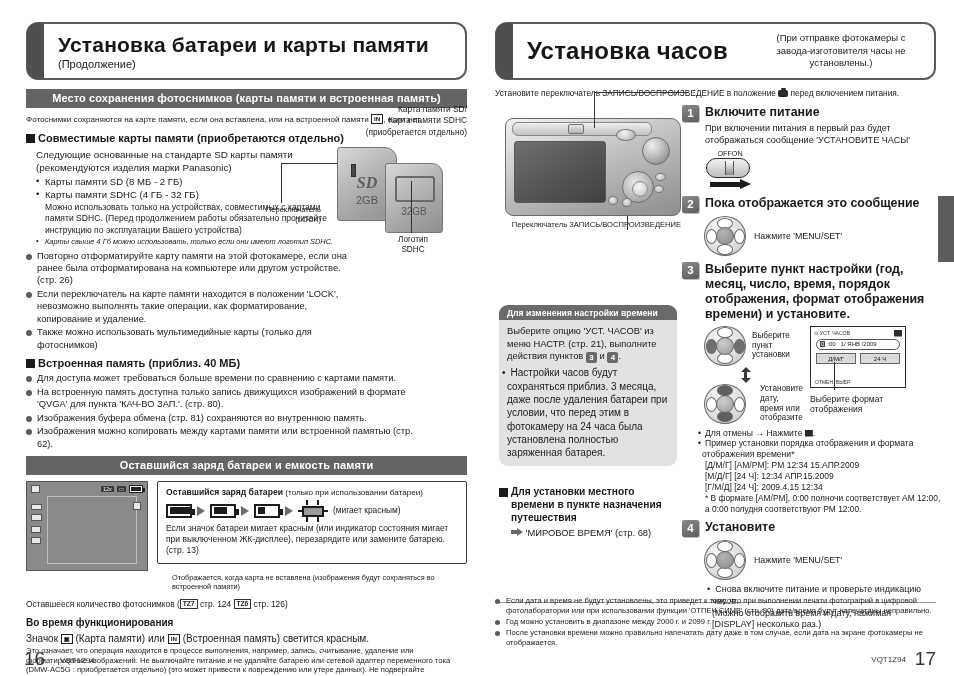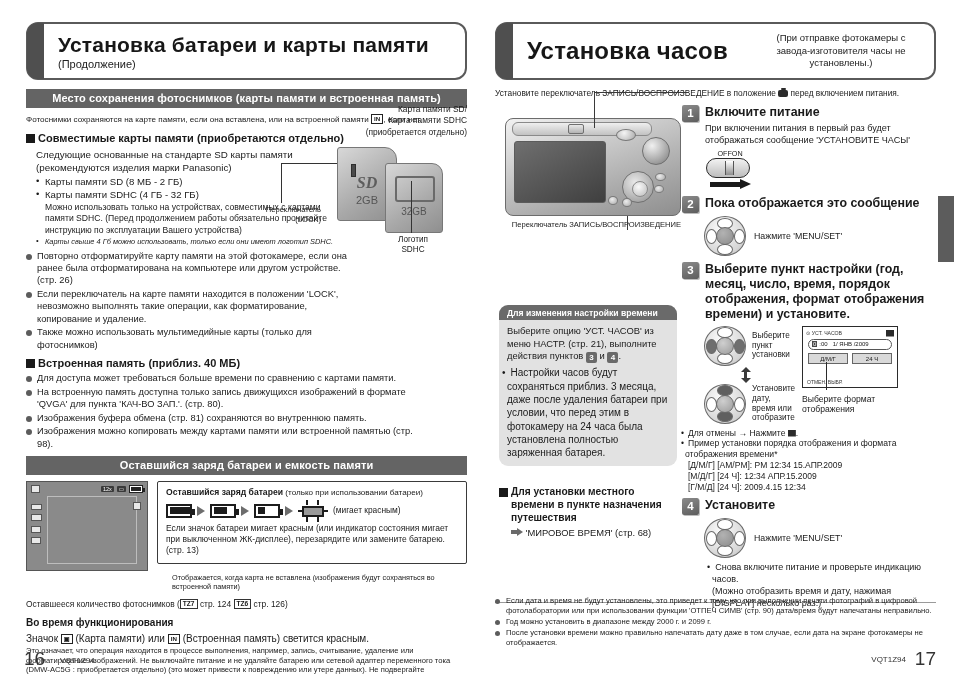--- a/index.html
+++ b/index.html
@@ -347,21 +347,21 @@
 
     <div class="h-sq">
       <span class="sq"></span>
       <span>Встроенная память (приблиз. 40 МБ)</span>
     </div>
 
     <ul class="dot" style="width:405px;">
       <li>Для доступа может требоваться больше времени по сравнению с картами памяти.</li>
       <li>На встроенную память доступна только запись движущихся изображений в формате 'QVGA' для пункта 'КАЧ-ВО ЗАП.'. (стр. 80).</li>
       <li>Изображения буфера обмена (стр. 81) сохраняются во внутреннюю память.</li>
-      <li>Изображения можно копировать между картами памяти или встроенной памятью (стр. 98).</li>
+      <li>Изображения можно копировать между картами памяти или встроенной памятью (стр. 62).</li>
     </ul>
   </div>
 
   <div class="card-area">
     <div class="card-caption">
       <div>Карта памяти SD/</div>
       <div>Карта памяти SDHC</div>
       <div>(приобретается отдельно)</div>
     </div>
     <div class="cards">
@@ -578,21 +578,21 @@
                 <div class="seg b"></div>
               <div class="seg l"></div>
                 <div class="seg r"></div>
                 <div class="center"></div>
             </div>
             <div style="font-size:8.2px;line-height:1.2;width:44px;">Выберите пункт установки</div>
           </div>
           <div class="updown">
               <i></i>
             </div>
-          <div style="display:flex;align-items:center;gap:6px;">
+          <div style="display:flex;align-items:center;gap:14px;">
             <div class="pad sel-tb">
               <div class="ring"></div>
                 <div class="seg t"></div>
                 <div class="seg b"></div>
               <div class="seg l"></div>
                 <div class="seg r"></div>
                 <div class="center"></div>
             </div>
             <div style="font-size:8.2px;line-height:1.2;width:44px;">Установите дату, время или отобразите</div>
           </div>
@@ -615,33 +615,34 @@
             </div>
             <div class="lm-foot">ОТМЕН.       ВЫБР.</div>
           </div>
           <div style="position:relative;height:22px;">
             <div style="position:absolute;left:24px;top:-26px;width:1px;height:28px;background:#2b2b2b;"></div>
           </div>
           <div style="font-size:8.6px;line-height:1.25;margin-top:-16px;width:100px;">Выберите формат отображения</div>
         </div>
       </div>
 
-      <div style="margin-left:3px;margin-top:4px;">
+      <div style="margin-left:20px;margin-top:4px;">
         <div style="font-size:8.6px;">
           <span style="position:relative;left:-4px;">•</span><span>Для отмены → Нажмите</span>
           <span class="icon-trash"></span>.
         </div>
         <div style="font-size:8.6px;line-height:1.3;">
           <span style="position:relative;left:-4px;">•</span><span>Пример установки порядка отображения и формата отображения времени*</span>
         </div>
         <div style="font-size:8.5px;line-height:1.3;margin-left:3px;">
           <div>[Д/М/Г] [AM/PM]: PM 12:34  15.АПР.2009</div>
           <div>[М/Д/Г] [24 Ч]: 12:34  АПР.15.2009</div>
           <div>[Г/М/Д] [24 Ч]: 2009.4.15  12:34</div>
         </div>
+        <div style="font-size:8.4px;line-height:1.3;margin-left:3px;width:238px;">* В формате [AM/PM], 0:00 полночи соответствует AM 12:00, а 0:00 полудня соответствуют PM 12:00.</div>
       </div>
     </div>
 
     <div class="step" style="margin-top:5px;">
       <div class="step-head">
         <div class="stepnum">4</div>
         <div class="step-title">Установите</div>
       </div>
       <div class="pad-row">
         <div class="pad sel-c">

